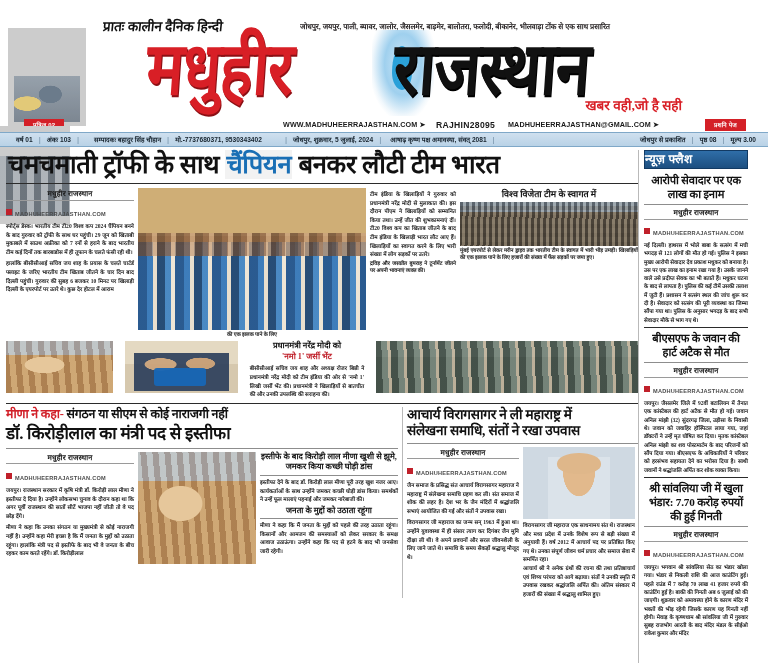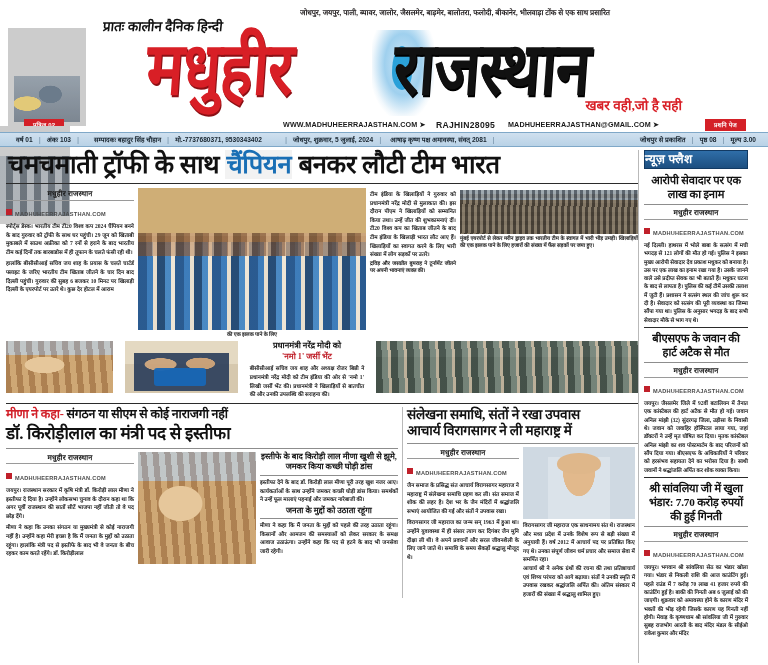--- a/index.html
+++ b/index.html
@@ -8,21 +8,21 @@
     font-family: "Liberation Sans", sans-serif;
     background: #ffffff;
     overflow: hidden;
     position: relative;
   }
   .page { width: 768px; height: 665px; position: relative; background:#fff; }
 
   
   .masthead { position: relative; height: 132px; background:#fff; }
   .dist-strip {
-    position: absolute; left: 300px; top: 7px; width: 466px;
+    position: absolute; left: 300px; top: 21px; width: 466px;
     font-size: 7.4px; font-weight: bold; color:#231f20; letter-spacing: -0.1px;
     white-space: nowrap; overflow: hidden;
   }
   .pratah {
     position: absolute; left: 103px; top: 17px;
     font-size: 13.5px; font-weight: bold; color:#111;
     font-family: "Liberation Serif", serif;
     transform: skewX(-6deg);
     white-space: nowrap;
   }
@@ -352,20 +352,21 @@
             <div class="ph ph-team" style="height:142px"></div>
             <div class="ph-cap">की एक झलक पाने के लिए</div>
           </div>
 
           <div style="width:86px">
             <div class="body-text" style="padding-top:2px">टीम इंडिया के खिलाड़ियों ने गुरुवार को प्रधानमंत्री नरेंद्र मोदी से मुलाकात की। इस दौरान पीएम ने खिलाड़ियों को सम्मानित किया तथा। उन्हें जीत की शुभकामनाएं दीं। टी20 विश्व कप का खिताब जीतने के बाद टीम इंडिया के खिलाड़ी भारत लौट आए हैं। खिलाड़ियों का स्वागत करने के लिए भारी संख्या में लोग सड़कों पर उतरे।</div>
             <div class="ph-cap" style="text-align:justify">द्रविड़ और जसप्रीत बुमराह ने टूर्नामेंट जीतने पर अपनी भावनाएं व्यक्त की।</div>
           </div>
 
           <div style="width:178px">
+            <div class="kicker-center">विश्व विजेता टीम के स्वागत में</div>
             <div class="ph ph-crowd" style="height:44px; margin-top:2px"></div>
             <div class="ph-cap" style="text-align:justify">मुंबई एयरपोर्ट से लेकर मरीन ड्राइव तक भारतीय टीम के स्वागत में भारी भीड़ उमड़ी। खिलाड़ियों की एक झलक पाने के लिए हजारों की संख्या में फैंस सड़कों पर जमा हुए।</div>
           </div>
         </div>
 
         <div style="display:flex; gap:12px; margin-top:3px">
           <div style="width:112px">
             <div class="ph ph-kirodi" style="height:52px"></div>
           </div>
           <div style="width:118px">
@@ -414,22 +415,22 @@
                 <div class="sub-head-c" style="margin-top:2px">जनता के मुद्दों को उठाता रहूंगा</div>
                 <div class="hr-mid" style="margin:2px 0"></div>
                 <div class="body-text">मीणा ने कहा कि मैं जनता के मुद्दों को पहले की तरह उठाता रहूंगा। किसानों और आमजन की समस्याओं को लेकर सरकार के समक्ष आवाज उठाऊंगा। उन्होंने कहा कि पद से हटने के बाद भी जनसेवा जारी रहेगी।</div>
               </div>
             </div>
           </div>
 
           <div class="vr"></div>
 
           <div style="width:232px">
+            <div class="deck3-head">आचार्य विरागसागर ने ली महाराष्ट्र में</div>
             <div class="deck3-head">संलेखना समाधि, संतों ने रखा उपवास</div>
-            <div class="deck3-head">आचार्य विरागसागर ने ली महाराष्ट्र में</div>
             <div class="hr-mid" style="margin:3px 0"></div>
 
             <div style="display:flex; gap:4px">
               <div style="width:112px">
                 <div class="byline-block">
                   <div class="brand-mini">मधुहीर राजस्थान</div>
                   <div class="brand-rule"></div>
                   <div style="text-align:left"><span class="red-sq"></span><span class="brand-url">MADHUHEERRAJASTHAN.COM</span></div>
                 </div>
                 <div class="body-text">

